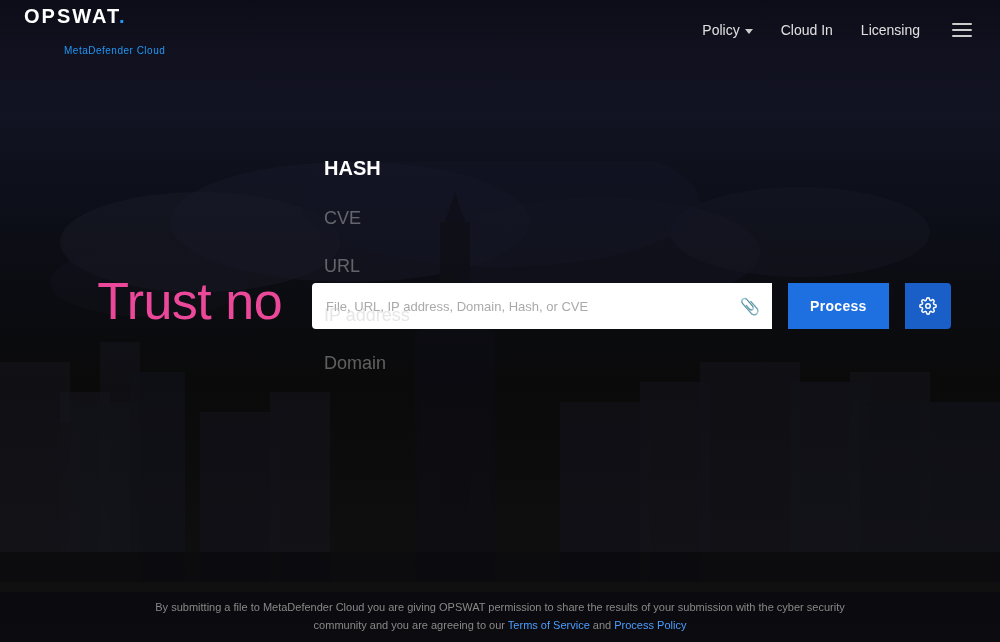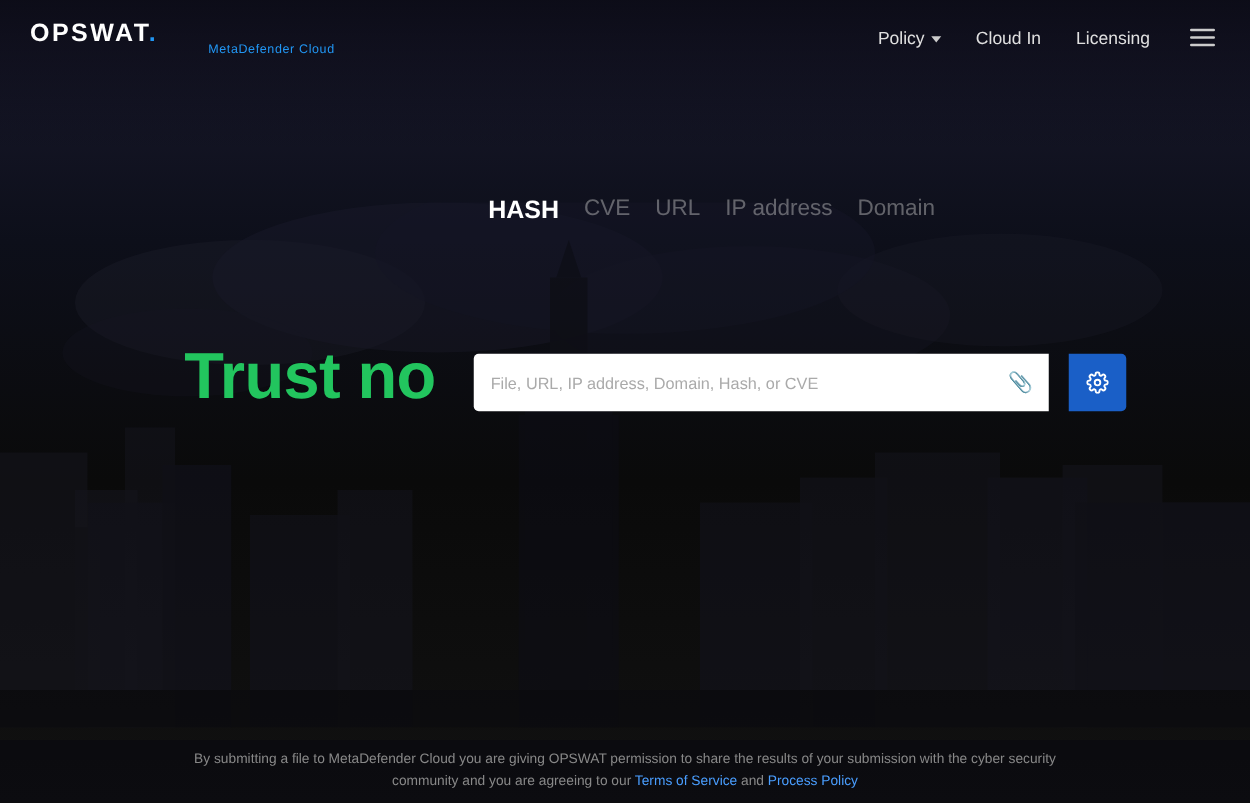--- a/index.html
+++ b/index.html
@@ -49,21 +49,21 @@
       width: 100%;
       height: 60px;
       display: flex;
       align-items: center;
       padding: 0 24px;
       z-index: 10;
     }
 
     .logo-area {
       display: flex;
-      flex-direction: row;
+      flex-direction: column;
       line-height: 1.1;
     }
 
     .logo-text {
       font-size: 20px;
       font-weight: 700;
       letter-spacing: 2px;
       color: #fff;
     }
 
@@ -143,43 +143,43 @@
     .center-block {
       display: flex;
       flex-direction: column;
       align-items: flex-start;
       gap: 0;
       margin-top: 20px;
     }
 
     .trust-no {
       font-size: 52px;
-      font-weight: 700;
-      color: #22c55e;
+      font-weight: 400;
+      color: #ec4899;
       margin-bottom: 10px;
       letter-spacing: -0.5px;
       margin-left: 48px;
     }
 
     
     .search-wrapper {
       position: relative;
       display: flex;
       gap: 8px;
       align-items: flex-start;
       margin-left: 0;
     }
 
     .suggestion-label {
       position: absolute;
       left: 0;
       top: -135px;
       display: flex;
-      flex-direction: row;
-      gap: 0;
+      flex-direction: column;
+      gap: 12px;
       z-index: 3;
     }
 
     .suggestion-item {
       font-size: 18px;
       font-weight: 500;
       line-height: 1.8;
       padding: 2px 8px 2px 12px;
     }
 
@@ -374,20 +374,21 @@
           <span class="suggestion-item muted">URL</span>
           <span class="suggestion-item muted">IP address</span>
           <span class="suggestion-item muted">Domain</span>
         </div>
 
         <div class="search-row">
           <div class="search-input-wrap">
             <input type="text" class="search-input" placeholder="File, URL, IP address, Domain, Hash, or CVE" style="">
             <span class="attach-icon">📎</span>
           </div>
+          <button class="process-btn">Process</button>
           <button class="settings-btn">
             <svg width="18" height="18" viewBox="0 0 24 24" fill="none" stroke="#fff" stroke-width="2" stroke-linecap="round" stroke-linejoin="round">
               <circle cx="12" cy="12" r="3"></circle>
               <path d="M19.4 15a1.65 1.65 0 0 0 .33 1.82l.06.06a2 2 0 0 1-2.83 2.83l-.06-.06a1.65 1.65 0 0 0-1.82-.33 1.65 1.65 0 0 0-1 1.51V21a2 2 0 0 1-4 0v-.09A1.65 1.65 0 0 0 9 19.4a1.65 1.65 0 0 0-1.82.33l-.06.06a2 2 0 0 1-2.83-2.83l.06-.06A1.65 1.65 0 0 0 4.68 15a1.65 1.65 0 0 0-1.51-1H3a2 2 0 0 1 0-4h.09A1.65 1.65 0 0 0 4.6 9a1.65 1.65 0 0 0-.33-1.82l-.06-.06a2 2 0 0 1 2.83-2.83l.06.06A1.65 1.65 0 0 0 9 4.68a1.65 1.65 0 0 0 1-1.51V3a2 2 0 0 1 4 0v.09a1.65 1.65 0 0 0 1 1.51 1.65 1.65 0 0 0 1.82-.33l.06-.06a2 2 0 0 1 2.83 2.83l-.06.06A1.65 1.65 0 0 0 19.4 9a1.65 1.65 0 0 0 1.51 1H21a2 2 0 0 1 0 4h-.09a1.65 1.65 0 0 0-1.51 1z"></path>
             </svg>
           </button>
         </div>
       </div>
     </div>
   </div>

